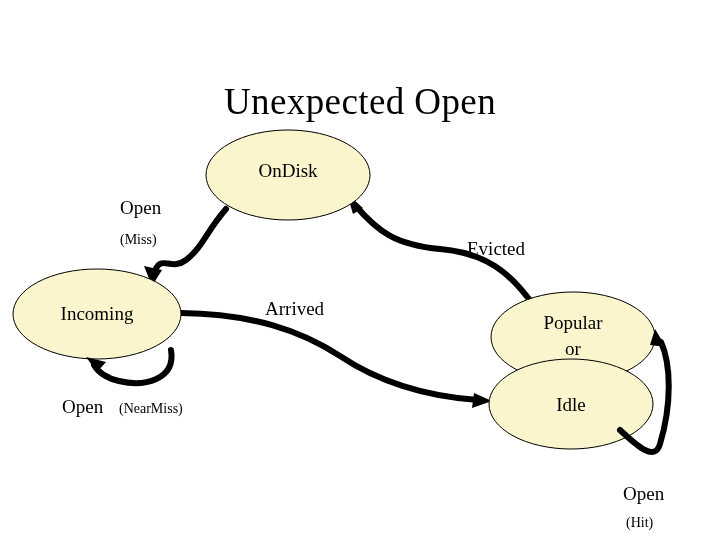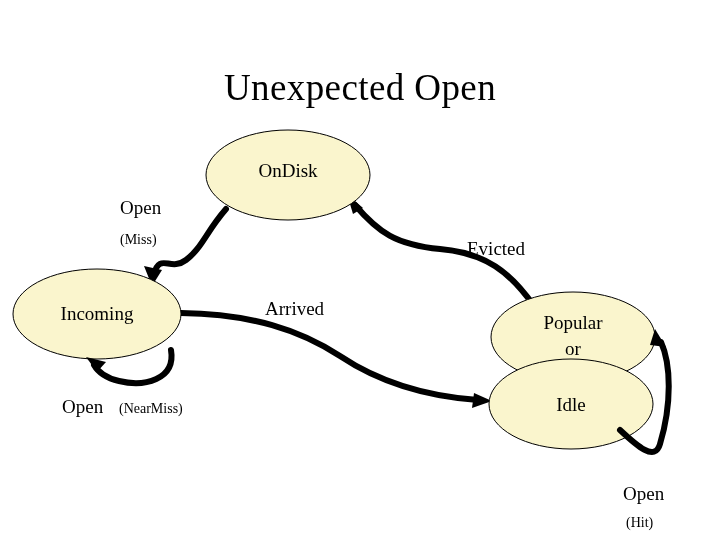--- a/index.html
+++ b/index.html
@@ -16,21 +16,21 @@
   }
   #slide {
     position: relative;
     width: 720px;
     height: 540px;
     background: #ffffff;
   }
   #diagram-title {
     position: absolute;
     left: 0;
-    top: 66px;
+    top: 80px;
     width: 720px;
     text-align: center;
     font-size: 37px;
     line-height: 44px;
     letter-spacing: 0.4px;
     color: #000000;
     white-space: pre;
   }
   svg.diagram-canvas {
     position: absolute;

